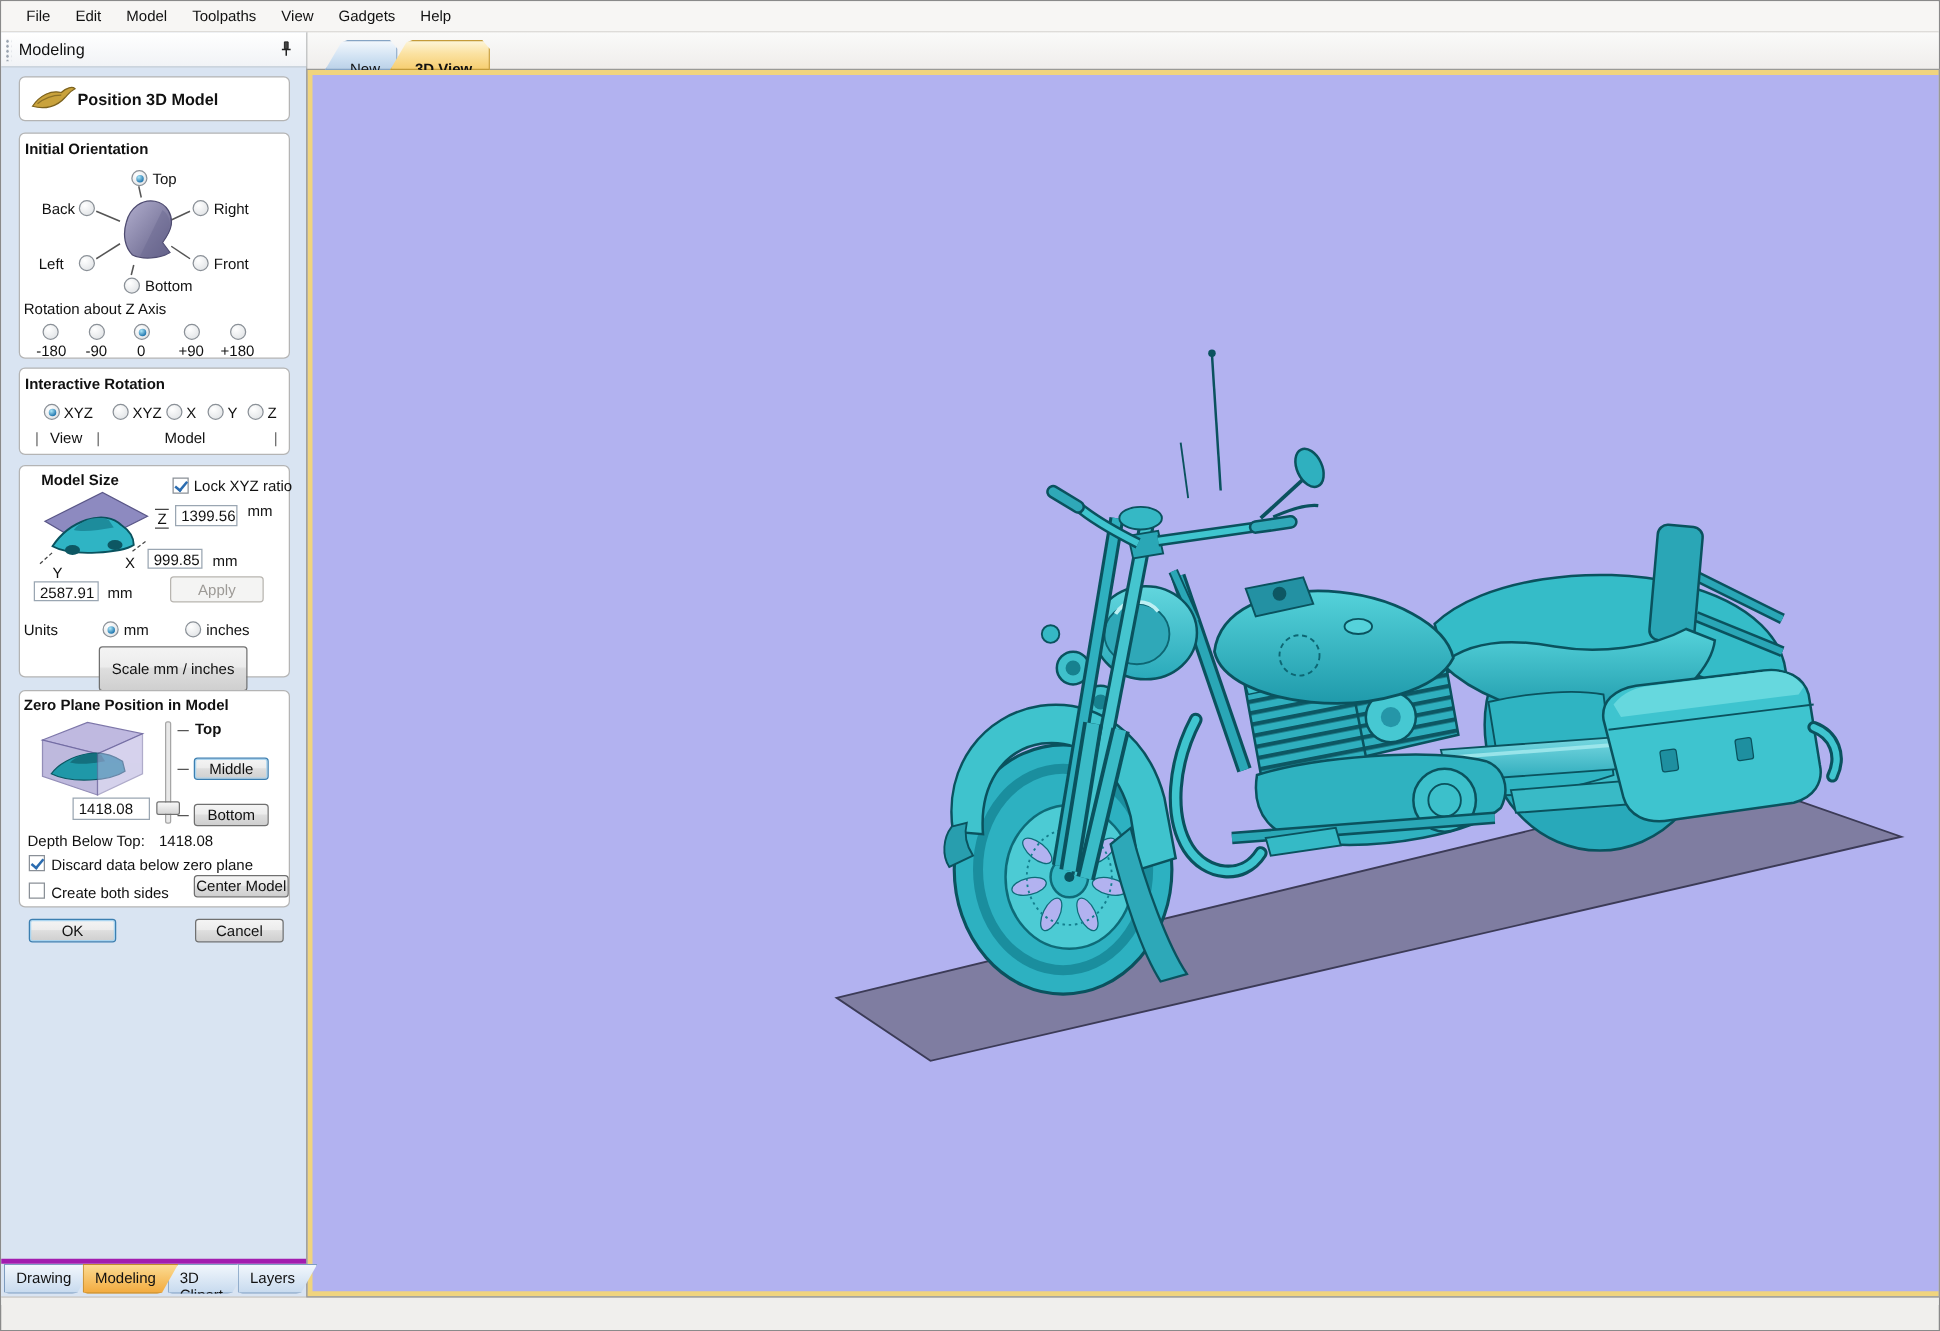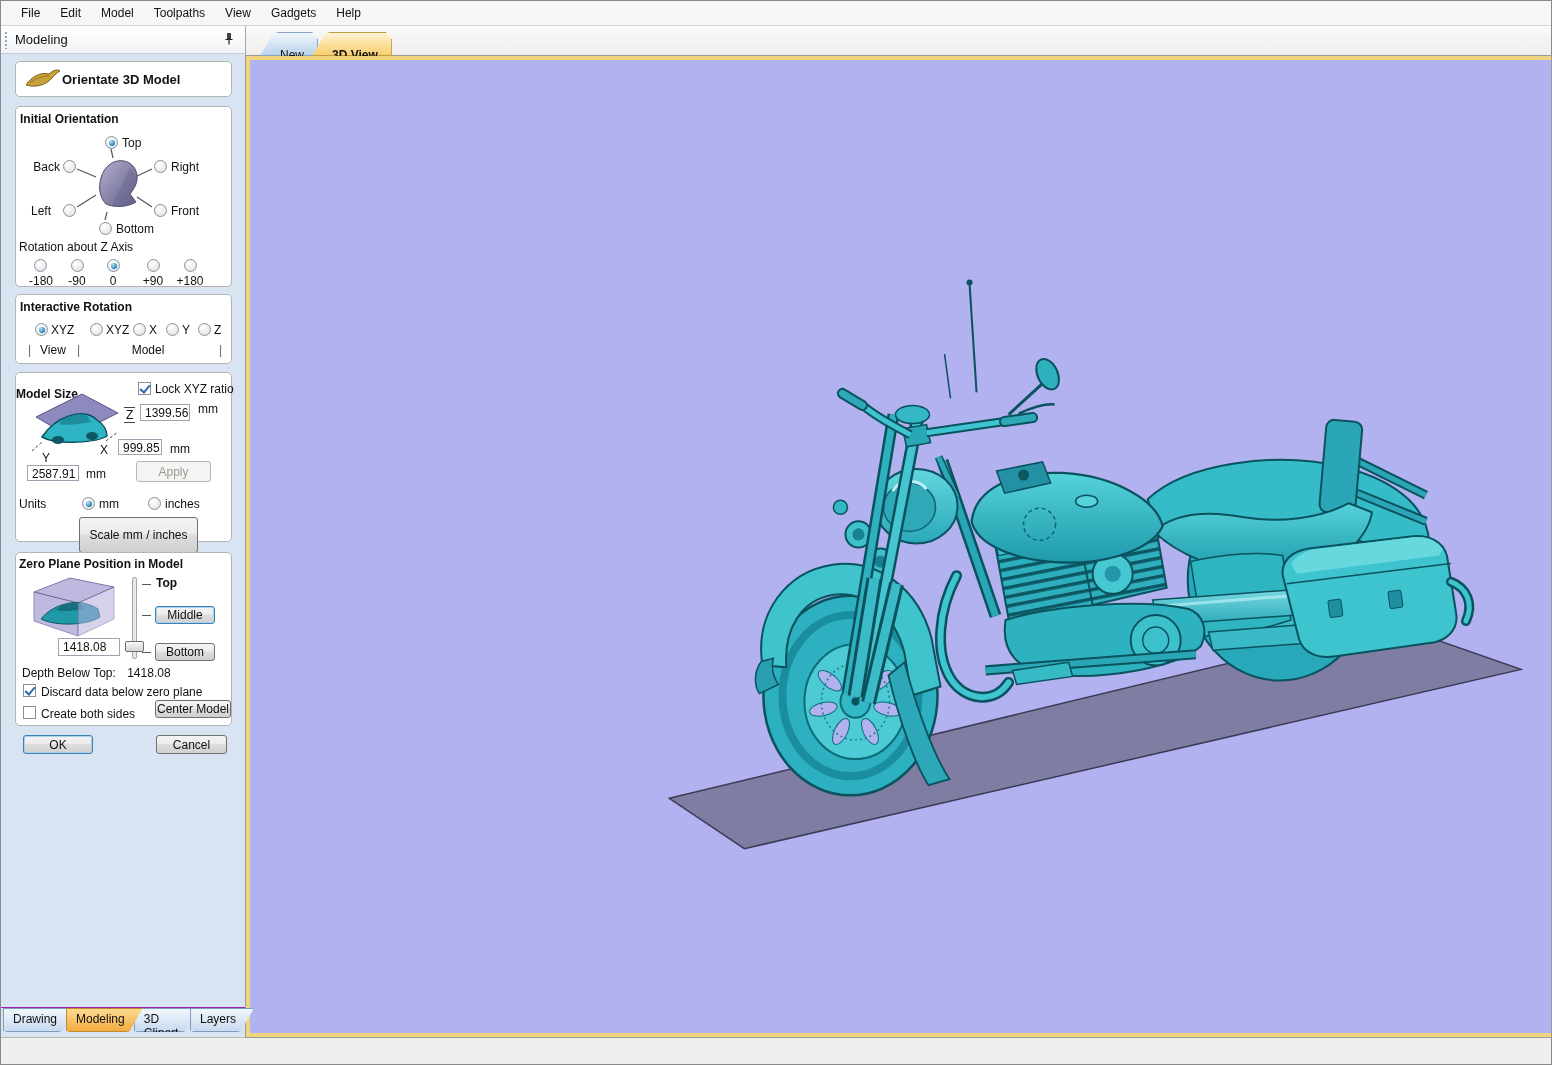--- a/index.html
+++ b/index.html
@@ -54,21 +54,21 @@
   .btn.disabled { border-color:#b8b5b0; background:#f4f4f3; color:#9d9a96; cursor:default; }
 
   .tick { position:absolute; width:9px; height:1px; background:#555; }
   .slider-track { position:absolute; width:5px; background:#e8e8e8;
     border:1px solid #a6a6a6; border-radius:2px; }
   .slider-thumb { position:absolute; width:19px; height:11px; border:1px solid #707070;
     border-radius:2px; background:linear-gradient(#f8f8f8,#d5d5d5); cursor:grab; }
 
   
   .bottom-tabs { height:30px; display:flex; align-items:flex-start; padding-left:2px;
-    background:#d9e4f2; border-top:1px solid #a21caf; }
+    background:#d9e4f2; border-top:4px solid #a21caf; }
   .btab { height:24px; margin-right:-9px; padding:4px 18px 0 10px; cursor:pointer;
     clip-path:polygon(0 0,100% 0,calc(100% - 13px) 96%,calc(100% - 17px) 100%,4px 100%,0 94%);
     background:linear-gradient(#f3f8fd,#c6d9ee); box-shadow:inset 0 0 0 1px #7d9cc0; }
   .btab.active { background:linear-gradient(#fcdd95,#f2a93c); box-shadow:inset 0 0 0 1px #c08a2e; z-index:2; }
 
   
   .main { flex:1; display:flex; flex-direction:column; }
   .view-tabs { height:30px; background:linear-gradient(#fafaf9,#efedeb);
     display:flex; align-items:flex-end; padding-left:14px; }
   .vtab { height:24px; padding:16px 14px 0 20px; margin-right:-6px; cursor:pointer;
@@ -110,21 +110,21 @@
         </svg>
       </div>
 
       <div class="panel-body">
 
         <div class="gbox" style="top:7px;height:36px;">
           <svg class="abs" style="left:8px;top:6px;" width="38" height="24" viewBox="0 0 38 24">
             <path d="M2,17 C8,8 17,4 25,6 C29,2 34,1 36,3 C32,5 30,8 28,10 C22,17 12,20 2,17 Z" fill="#c9a23c" stroke="#7c621e" stroke-width="1"></path>
             <path d="M6,15 C12,10 19,8 25,8" stroke="#8d7126" stroke-width="1" fill="none"></path>
           </svg>
-          <div class="lbl" style="left:46px;top:10px;font-weight:bold;font-size:13px;">Orientate 3D Model</div>
+          <div class="lbl" style="left:46px;top:10px;font-weight:bold;font-size:13px;">Position 3D Model</div>
         </div>
 
         <div class="gbox" style="top:52px;height:181px;">
           <div class="gtitle" style="left:4px;top:5px;">Initial Orientation</div>
 
           <svg class="abs" style="left:0;top:0;" width="215" height="140">
             <g stroke="#555" stroke-width="1.2">
               <line x1="95" y1="42" x2="97" y2="51"></line>
               <line x1="61" y1="62" x2="80" y2="70"></line>
               <line x1="136" y1="62" x2="121" y2="69"></line>
@@ -184,21 +184,21 @@
           <span class="radio" style="left:182px;top:28px;"></span>
           <div class="lbl" style="left:198px;top:28px;">Z</div>
           <div class="lbl" style="left:12px;top:48px;color:#666;">|</div>
           <div class="lbl" style="left:24px;top:48px;">View</div>
           <div class="lbl" style="left:61px;top:48px;color:#666;">|</div>
           <div class="lbl" style="left:61px;top:48px;width:142px;text-align:center;">Model</div>
           <div class="lbl" style="left:203px;top:48px;color:#666;">|</div>
         </div>
 
         <div class="gbox" style="top:318px;height:170px;">
-          <div class="gtitle" style="left:0;top:4px;margin-top:10px;">Model Size</div>
+          <div class="gtitle" style="left:17px;top:4px;">Model Size</div>
           <span class="chk on" style="left:122px;top:9px;"></span>
           <div class="lbl" style="left:139px;top:9px;">Lock XYZ ratio</div>
 
           <svg class="abs" style="left:12px;top:16px;" width="94" height="74" viewBox="0 0 94 74">
             <polygon points="8,28 54,5 90,24 42,48" fill="#8d8ac0" stroke="#5a5788" stroke-width="1"></polygon>
             <path d="M14,48 C20,39 29,31 41,27 C53,23 63,25 69,31 C75,35 79,41 79,47 C70,53 30,57 14,48 Z" fill="#2fb4c4" stroke="#0a525e" stroke-width="1.5"></path>
             <path d="M31,35 C37,27 49,23 59,27 L63,33 C51,35 39,37 31,35 Z" fill="#1d8c9c"></path>
             <ellipse cx="30" cy="51" rx="6" ry="4" fill="#0d5763"></ellipse>
             <ellipse cx="64" cy="47" rx="6" ry="4" fill="#0d5763"></ellipse>
             <path d="M4,62 L14,53 M78,52 L90,43" stroke="#444" stroke-width="1" stroke-dasharray="3,2"></path>

